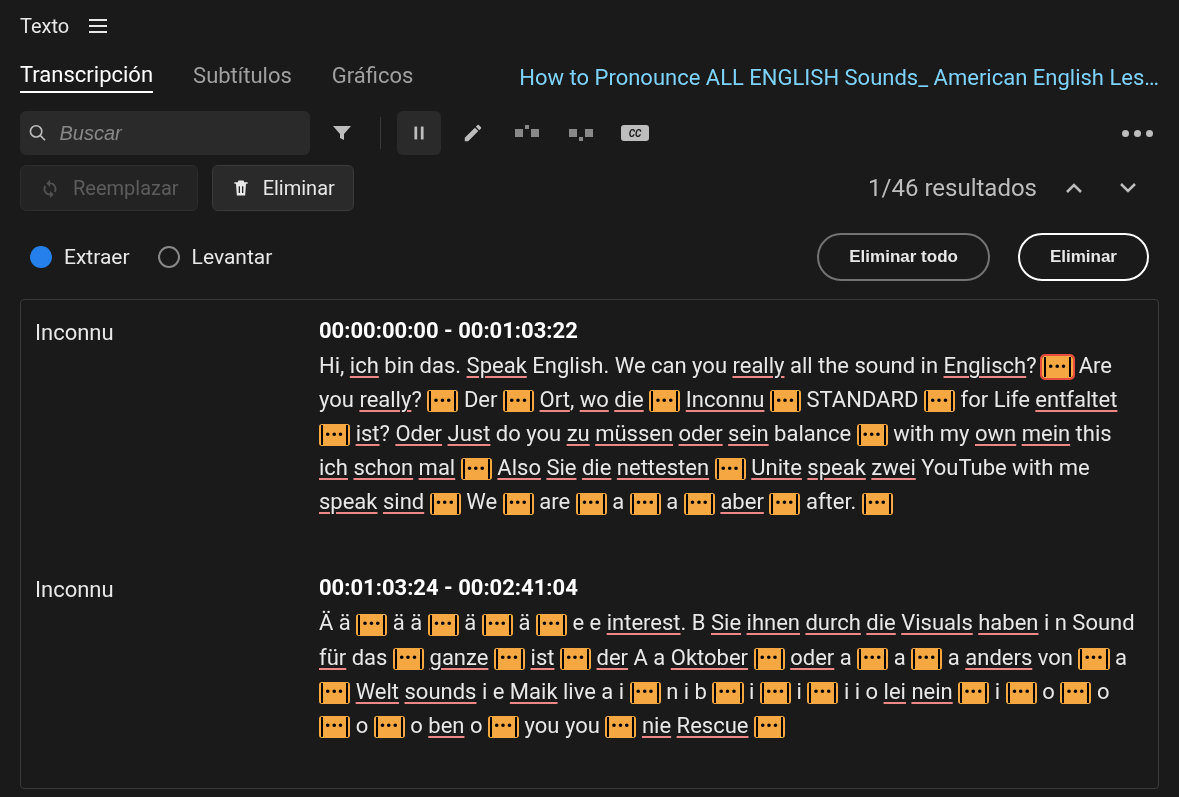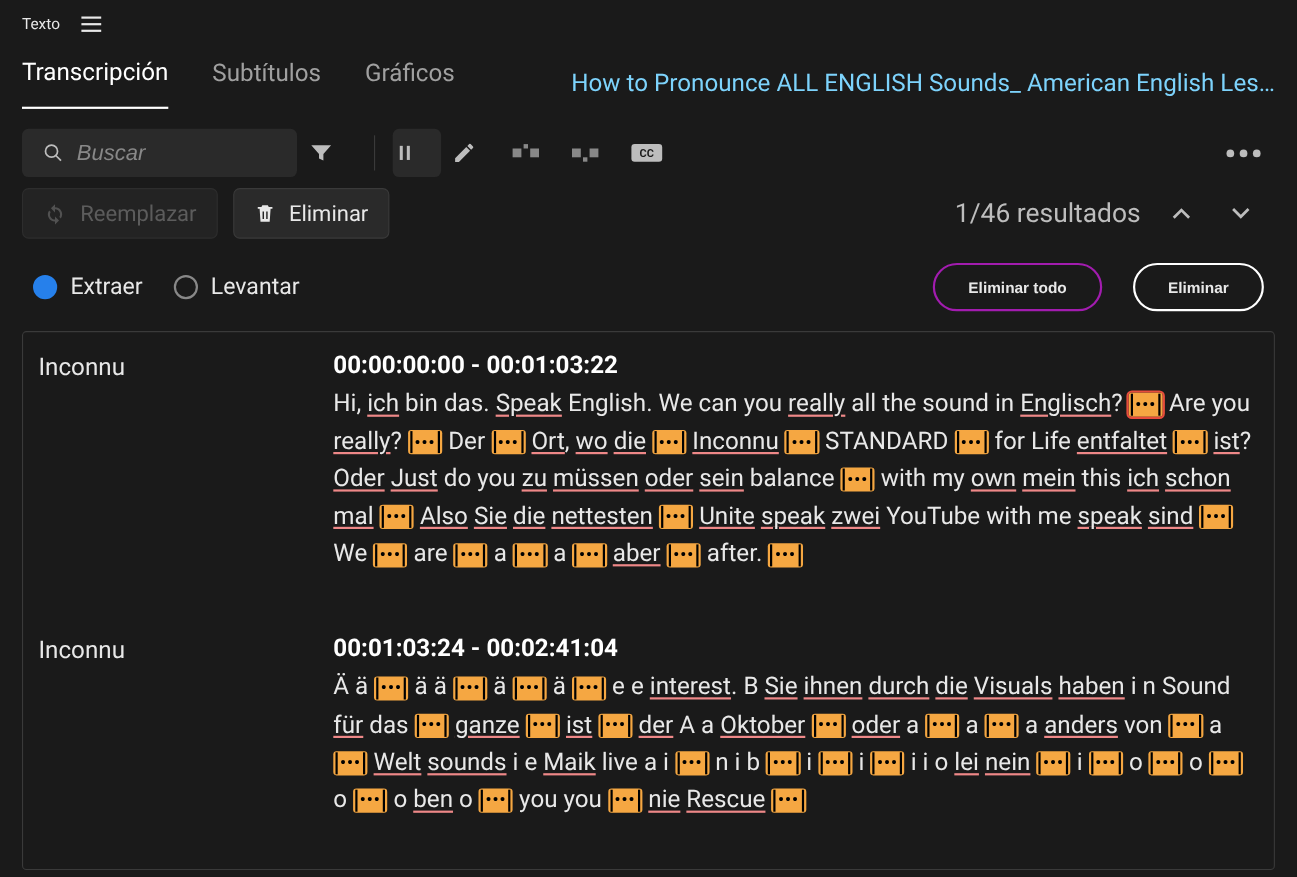--- a/index.html
+++ b/index.html
@@ -10,49 +10,49 @@
     width: 1179px;
     height: 797px;
     overflow: hidden;
   }
   .titlebar {
     display: flex;
     align-items: center;
     padding: 14px 20px 8px;
     gap: 20px;
   }
-  .titlebar .title { color: #e8e8e8; font-size: 14px; }
+  .titlebar .title { color: #e8e8e8; font-size: 20px; }
   .hamburger { display:flex; flex-direction:column; gap:4px; cursor:pointer; }
   .hamburger span { width:18px; height:2px; background:#e8e8e8; display:block; }
 
   .tabs {
     display:flex; align-items:center; gap:40px;
     padding: 16px 20px 0; border-bottom: none;
   }
-  .tab { color:#a0a0a0; font-size:22px; padding-bottom:18px; cursor:pointer; }
+  .tab { color:#a0a0a0; font-size:22px; padding-bottom:4px; cursor:pointer; }
   .tab.active { color:#fff; border-bottom:2px solid #fff; }
   .filename { margin-left:auto; color:#7dd3fc; font-size:22px; white-space:nowrap; overflow:hidden; text-overflow:ellipsis; max-width:700px; }
 
   .toolbar {
     display:flex; align-items:center; gap:10px;
     padding: 18px 20px 10px;
   }
   .search-wrap {
     display:flex; align-items:center;
     background:#2a2a2a; border-radius:6px;
-    height:44px; padding:0 19px; width:250px; gap:12px;
+    height:44px; padding:0 8px; width:290px; gap:12px;
   }
   .search-wrap input {
     background:transparent; border:none; outline:none;
     color:#e8e8e8; font-size:20px; font-style:italic; width:100%;
   }
   .search-wrap input::placeholder { color:#888; font-style:italic; }
   .icon-btn {
-    width:44px; height:44px; display:flex; align-items:center; 
-    cursor:pointer; border-radius:6px;
+    width:44px; height:44px; display:flex; align-items:center; justify-content:center;
+    cursor:pointer; border-radius:6px;font-style:italic;
   }
   .icon-btn.boxed { background:#2a2a2a; }
   .divider-v { width:1px; height:32px; background:#3a3a3a; margin:0 6px; }
   .spacer { flex:1; }
   .dots { display:flex; gap:5px; }
   .dots span { width:7px; height:7px; background:#bdbdbd; border-radius:50%; }
 
   .toolbar2 {
     display:flex; align-items:center; gap:14px;
     padding: 0 20px 8px;
@@ -73,31 +73,31 @@
     padding: 14px 30px 14px;
   }
   .radio { display:flex; align-items:center; gap:12px; cursor:pointer; }
   .radio-outer {
     width:22px; height:22px; border-radius:50%; border:2px solid #888;
     display:flex; align-items:center; justify-content:center;
   }
   .radio.selected .radio-outer { border-color:#2680eb; background:#2680eb; }
   .radio-label { color:#e8e8e8; font-size:21px; }
   .btn-outline {
-    border:2px solid #a21caf; border-radius:26px; background:transparent;
-    color:#e8e8e8; font-size:14px; font-weight:600;
+    border:2px solid #737373; border-radius:26px; background:transparent;
+    color:#e8e8e8; font-size:17px; font-weight:600;
     padding:12px 30px; cursor:pointer;
   }
   .btn-outline.primary { border-color:#fff; }
 
   .transcript-area {
     margin: 4px 20px 0; border:1px solid #3a3a3a; border-radius:4px;
     height: 490px; overflow-y:auto; padding:18px 14px;
   }
-  .segment { display:flex; gap:28px; margin-bottom:56px; }
+  .segment { display:flex; gap:44px; margin-bottom:56px; }
   .speaker { width:240px; color:#e8e8e8; font-size:22px; padding-top:2px; }
   .seg-body { flex:1; }
   .timecode { font-size:22px; font-weight:700; color:#fff; margin-bottom:6px; }
   .seg-text { font-size:22px; line-height:1.55; color:#e8e8e8; }
   .und { text-decoration: underline; text-decoration-color:#e88; text-underline-offset:3px; text-decoration-thickness:1.5px; cursor:pointer; }
   .tok {
     display:inline-flex; align-items:center; justify-content:center;
     background:#f5a742; color:#000; font-weight:700;
     border-radius:3px; padding:0 6px; height:22px; font-size:15px; vertical-align:middle;
     position:relative; cursor:pointer;

